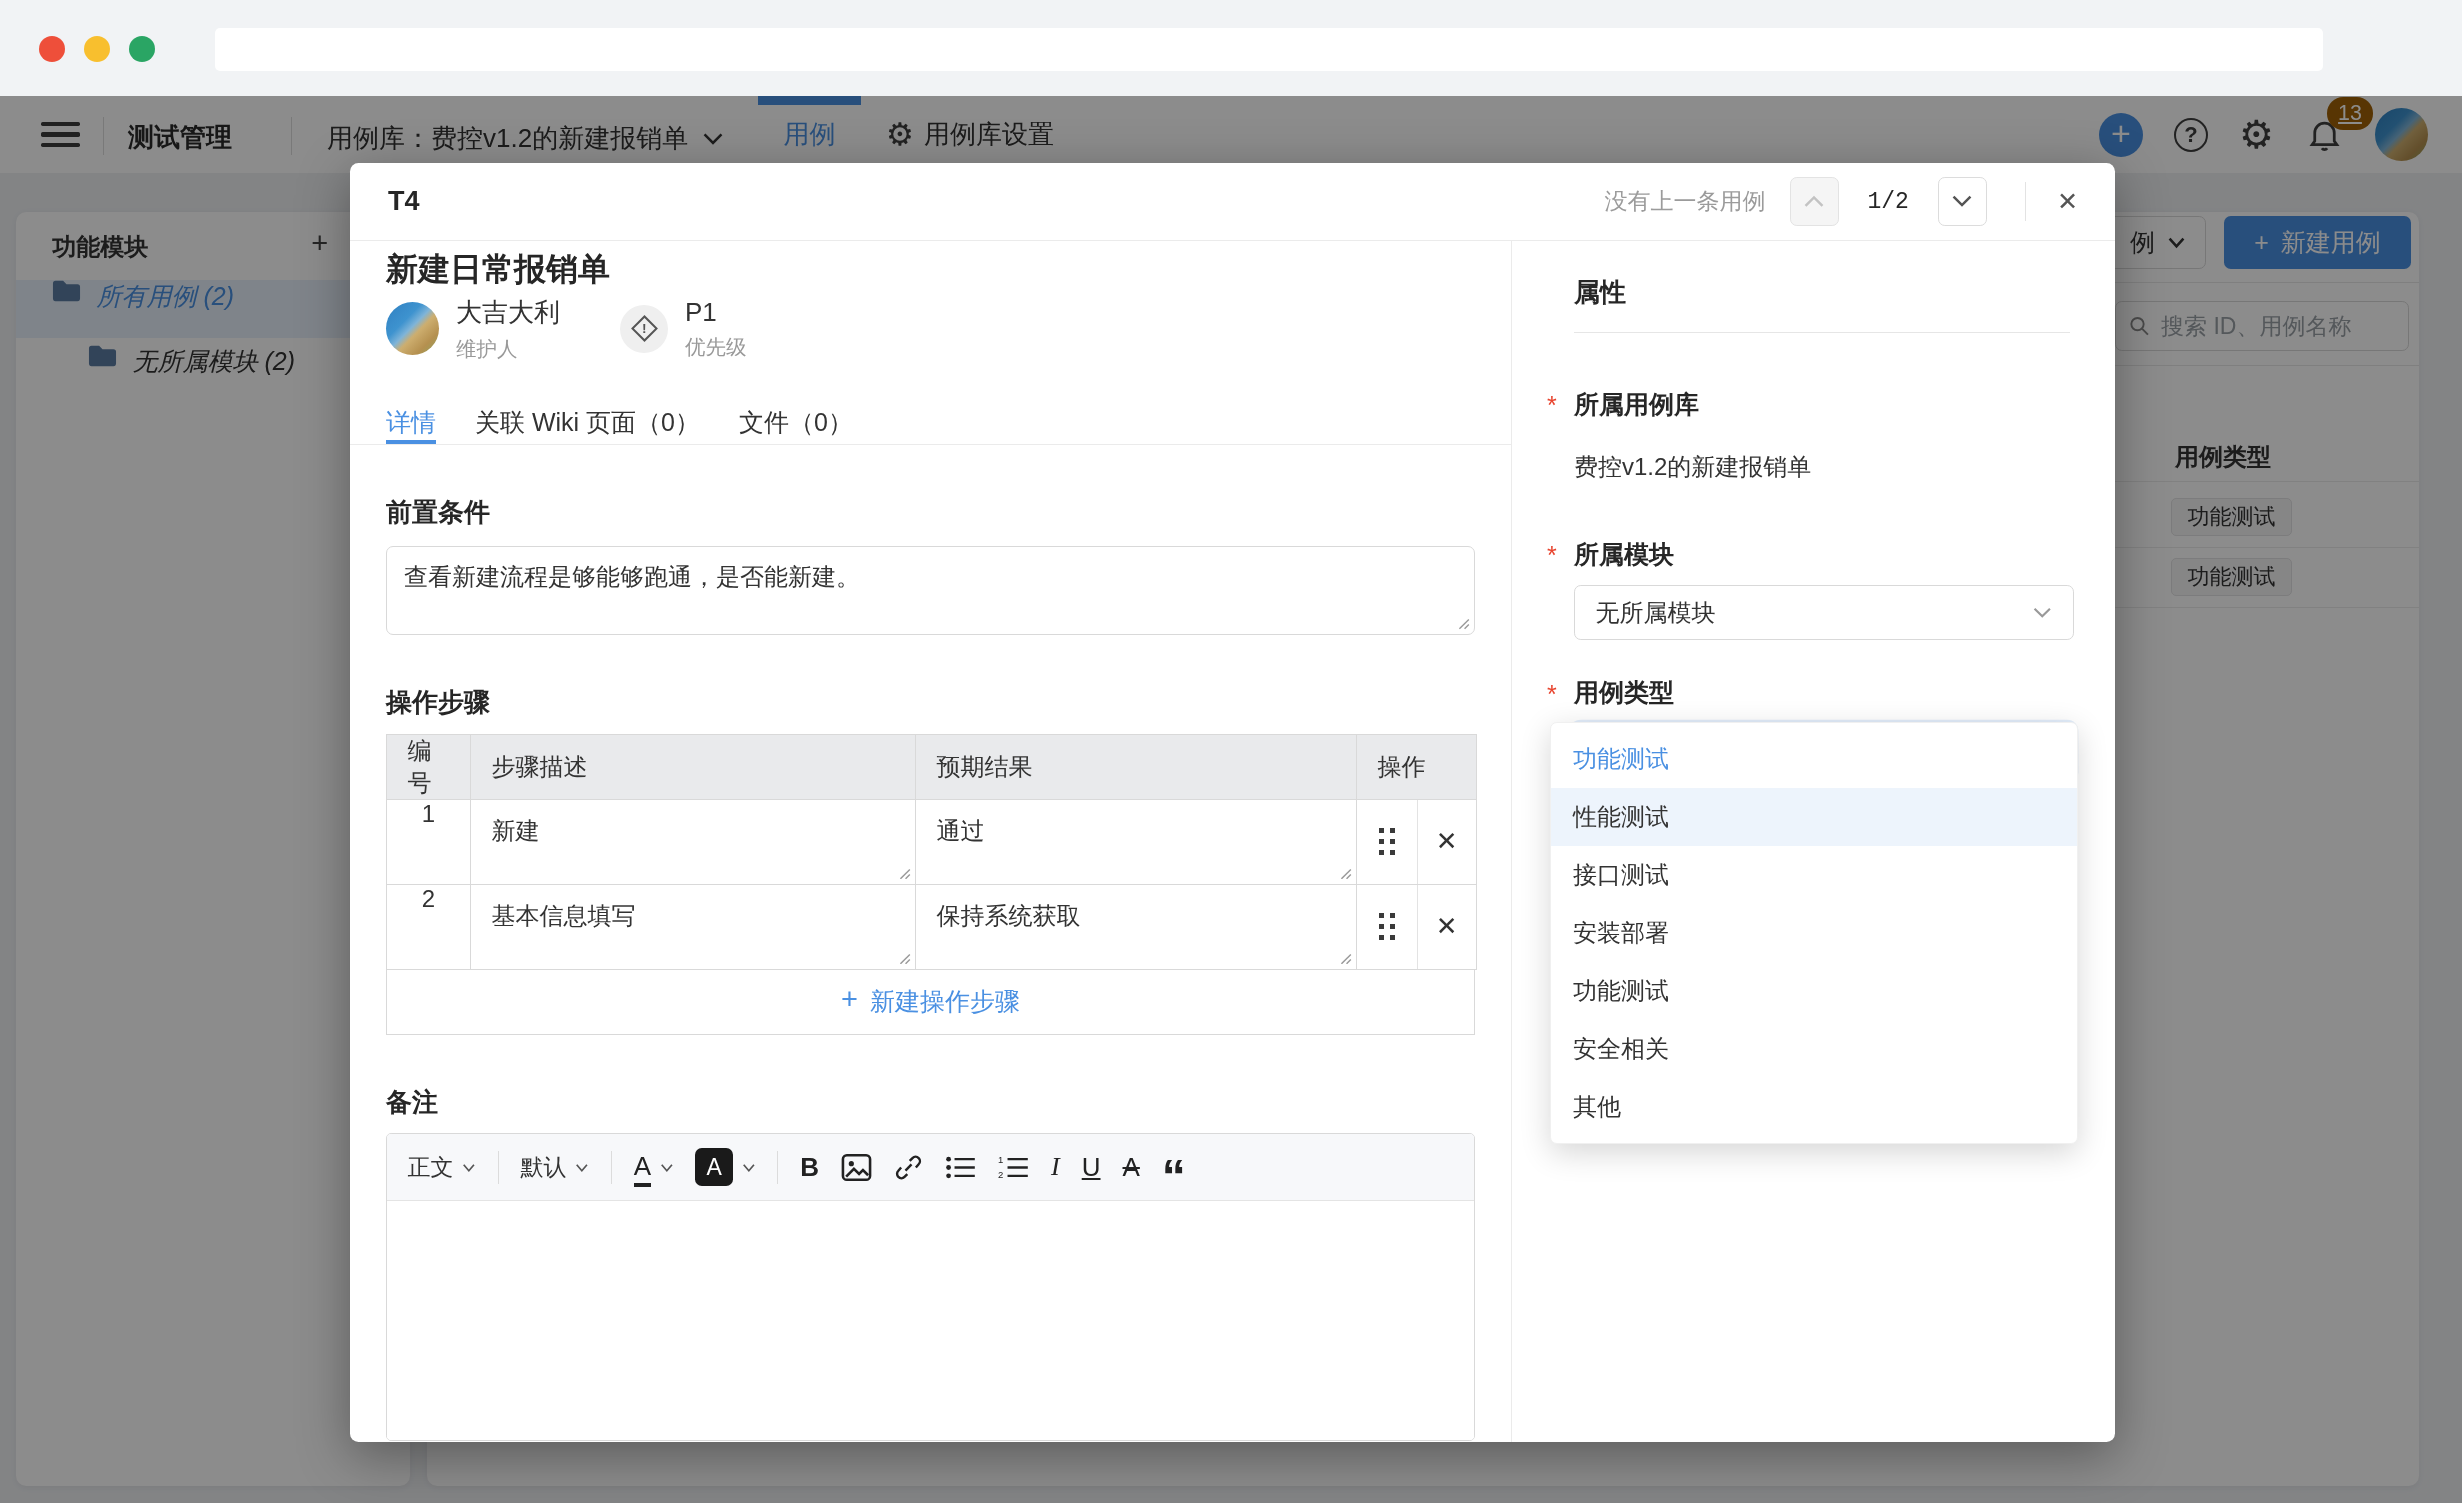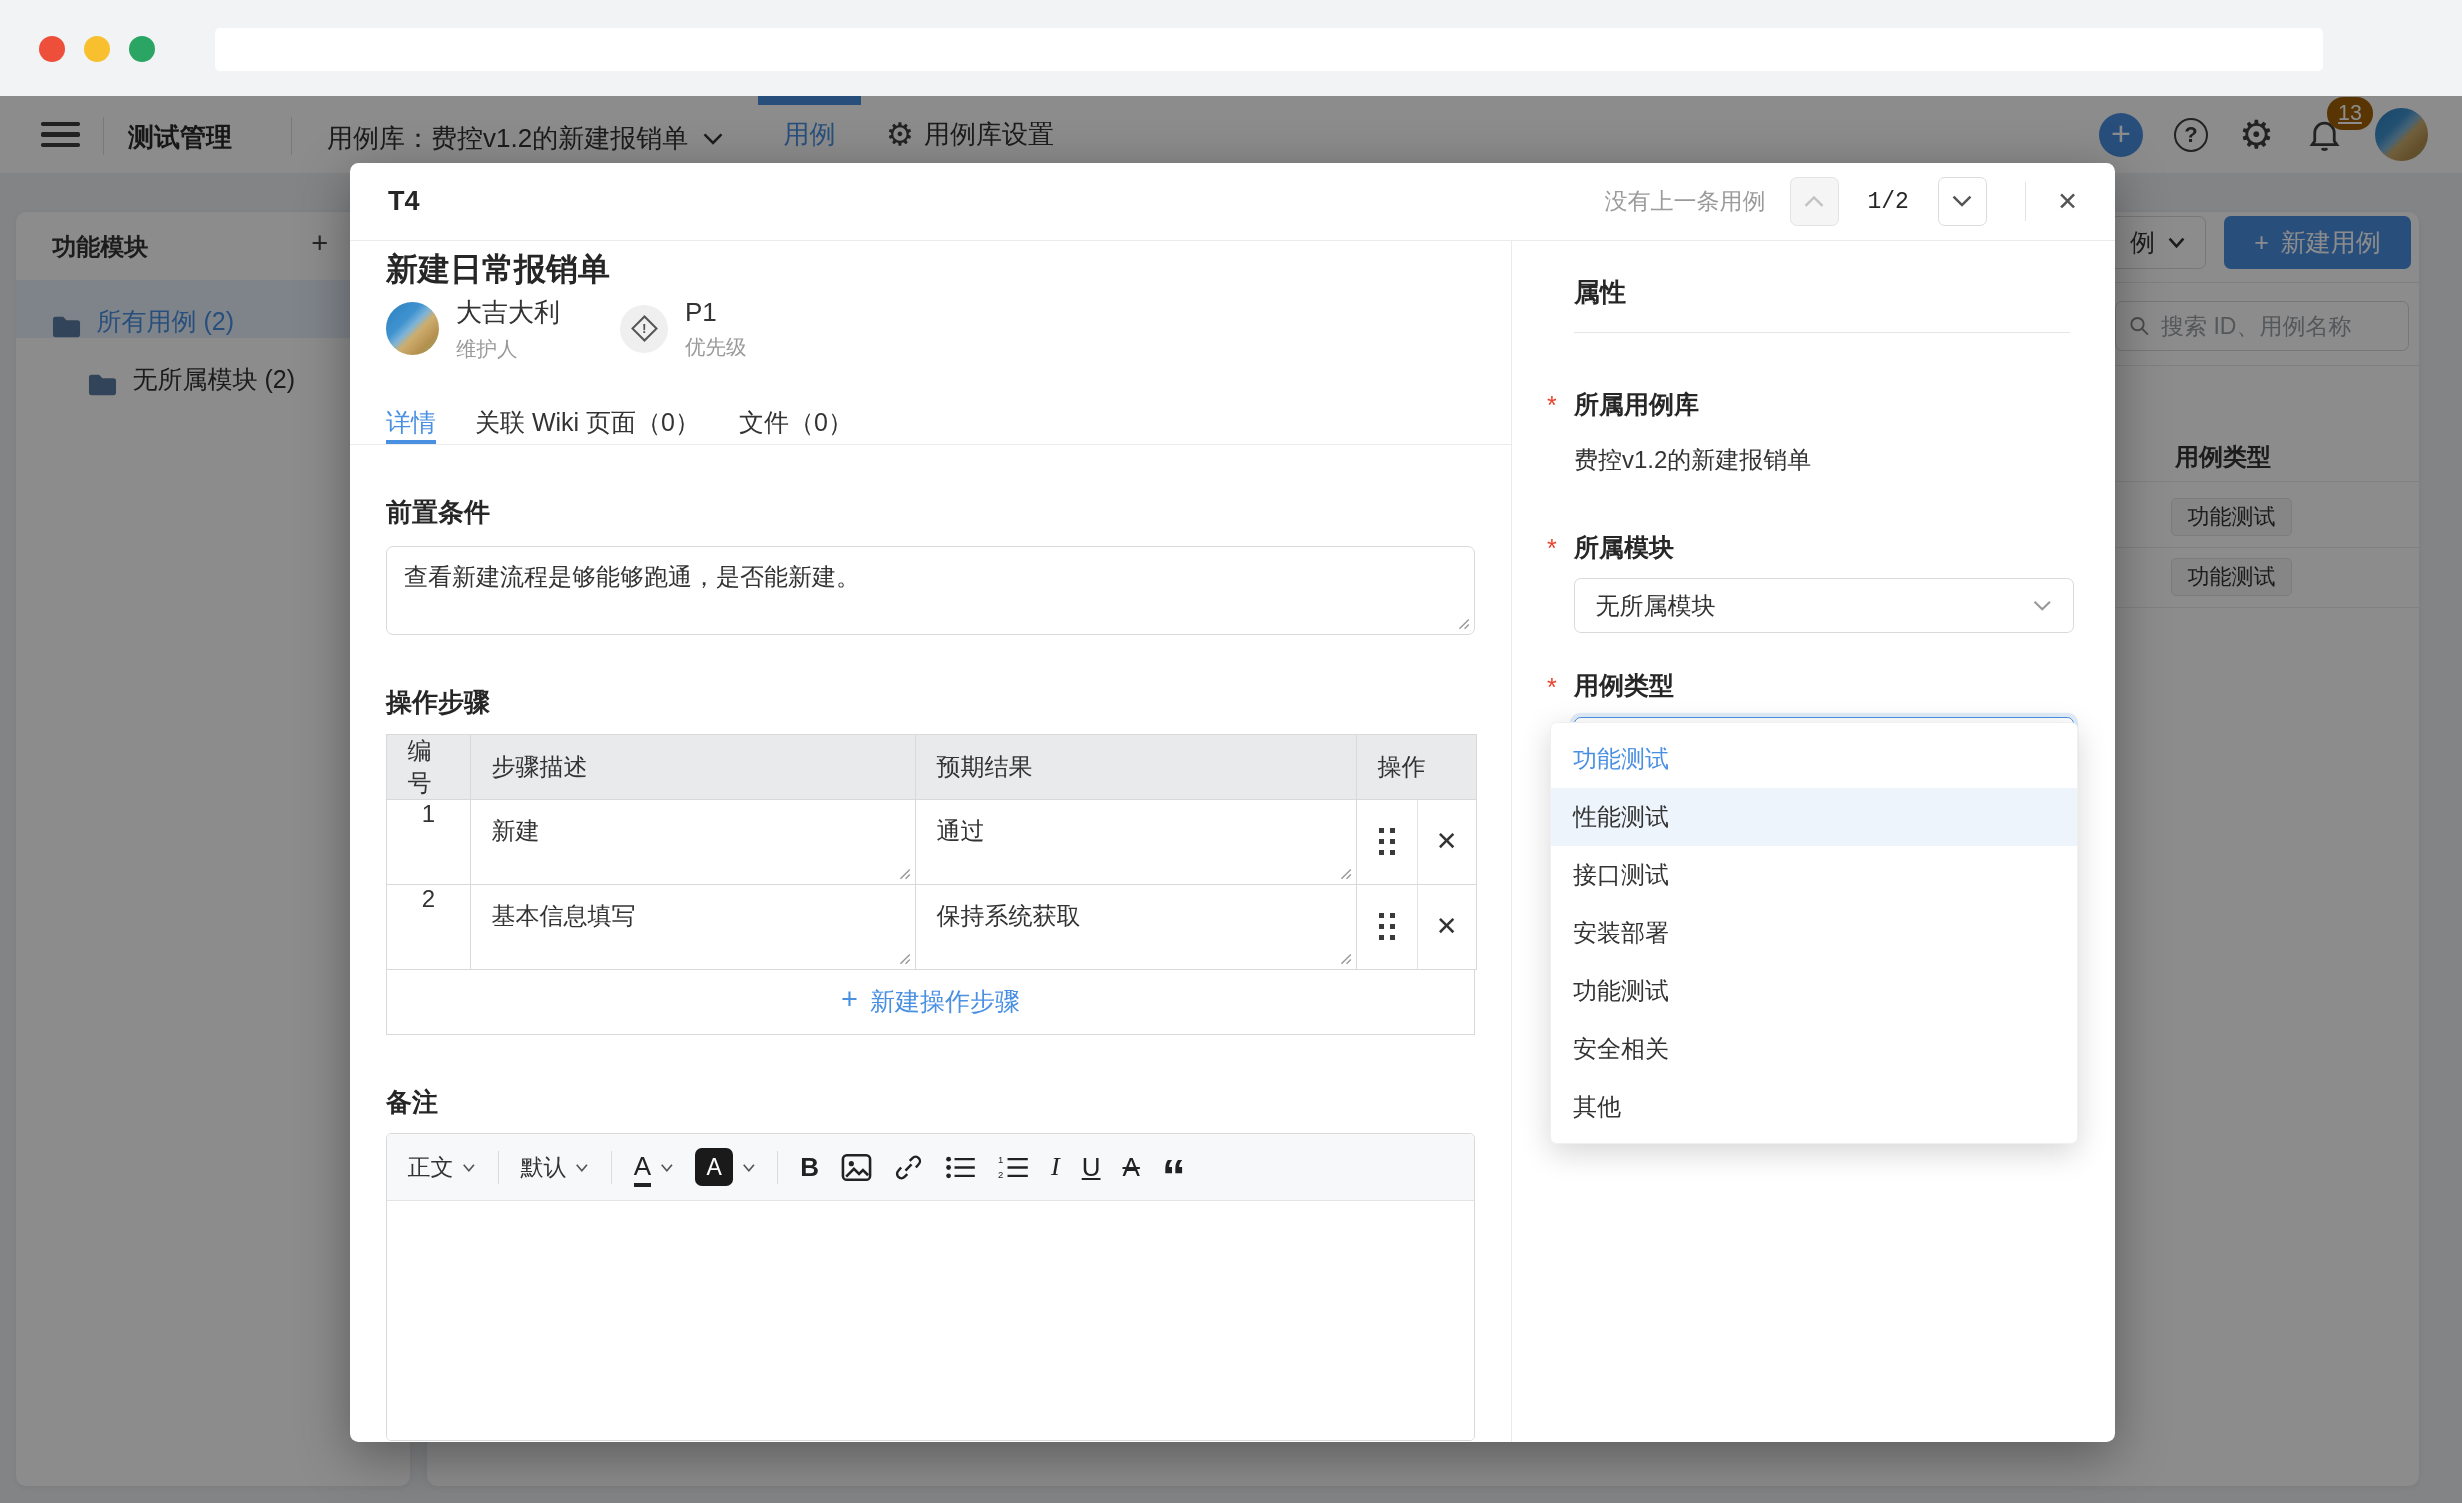--- a/index.html
+++ b/index.html
@@ -31,21 +31,21 @@
   .bell-wrap { position:relative; }
   .badge { position:absolute; top:-17px; left:22px; min-width:46px; height:33px; padding:0 8.5px; background:#a16207; color:#fff; border-radius:16.2px; font-size:21.4px; display:flex; align-items:center; justify-content:center;text-decoration:underline; }
   .avatar { width:53px; height:53px; border-radius:50%; background:linear-gradient(135deg,#2f7fc1 0%,#3e93cf 35%,#7fb4d8 48%,#cdae6f 58%,#b5904f 78%,#8aa45e 100%); }
 
   
   .page { position:absolute; top:173px; left:0; right:0; bottom:0; background:#eef0f3; z-index:1; }
   .card { position:absolute; background:#fff; border-radius:10.3px; box-shadow:0 1.7px 6.8px rgba(0,0,0,.05); }
   .sidebar-card { left:16.2px; top:39px; width:394px; height:1274px; }
   .sb-head { position:absolute; left:36px; top:19px; font-size:24px; font-weight:700; color:#333; }
   .sb-actions { position:absolute; right:34px; top:15.4px; display:flex; gap:22px; color:#444; font-size:29px; }
-  .tree-row { position:absolute; left:0; display:flex; align-items:flex-end; font-size:25px; }
+  .tree-row { position:absolute; left:0; display:flex; align-items:flex-start; font-size:25px;font-style:italic; }
   .tree-row.sel { top:68px; height:58px; width:100%; background:#e7f1fb; color:#4a90e2; }
   .tree-row.sel .t-label{ color:#4a90e2; }
   .tree-row.sub { top:133px; height:51px; width:100%; color:#333; }
   .folder { width:29px; height:22px; margin-right:15.4px; }
   .main-card { left:427px; top:39px; width:1992px; height:1274px; }
   .btn-outline-part { position:absolute; left:1646px; top:4.3px; width:133px; height:53px; border:0.9px solid #d9d9d9; border-radius:6.8px; background:#fff; display:flex; align-items:center; justify-content:flex-end; gap:12px; padding-right:19px; font-size:25px; color:#333; }
   .btn-new-case { position:absolute; left:1797px; top:4.3px; width:187px; height:53px; background:#4a90e2; border-radius:6.8px; color:#fff; font-size:25px; display:flex; align-items:center; justify-content:center; gap:12px; }
   .mc-div { position:absolute; left:0; width:100%; height:0.9px; background:#e8e8e8; }
   .search-box { position:absolute; left:1688px; top:89px; width:294px; height:50px; border:0.9px solid #d9d9d9; border-radius:6.8px; background:#fff; display:flex; align-items:center; padding:0 12px; gap:10.3px; }
   .search-box input { border:0; outline:0; width:100%; font-size:23px; color:#333; font-family:inherit; background:transparent; }
@@ -114,21 +114,21 @@
   .strk { text-decoration:line-through; }
   .quote-g { font-size:48px; font-weight:700; line-height:0.4; padding-top:19px; }
 
   
   .m-right { position:absolute; left:1161px; top:78px; right:0; bottom:0; border-left:0.9px solid #ebebeb; padding:34px 38px 0 62px; }
   .panel-title { font-size:26px; font-weight:700; color:#262626; }
   .panel-divider { margin-top:22px; height:0.9px; background:#e6e6e6; width:496px; }
   .field { margin-top:32.5px; position:relative; }
   .f-label { font-size:25px; font-weight:700; color:#262626; position:relative; }
   .req { position:absolute; left:-27px; top:3.4px; color:#e8442e; font-size:25px; font-weight:400; }
-  .f-value { margin-top:23px; font-size:24px; color:#333; }
+  .f-value { margin-top:30px; font-size:24px; color:#333; }
   .select { margin-top:14.5px; width:500px; height:55px; border:0.9px solid #d9d9d9; border-radius:6.8px; background:#fff; display:flex; align-items:center; padding:0 20.5px; font-size:24px; color:#333; justify-content:space-between; }
   .select.open { border:1.7px solid #4a90e2; box-shadow:0 0 0 4.3px rgba(74,144,226,.16); color:#bfbfbf; }
   .caret-bar { display:inline-block; width:1.7px; height:29px; background:#222; margin-right:3.4px; vertical-align:middle; }
   .sel-text-wrap { display:flex; align-items:center; }
   .dropdown { position:absolute; left:1200px; top:559px; width:528px; background:#fff; border-radius:6.8px; border:0.9px solid #f0f0f0; box-shadow:0 8.5px 31px rgba(0,0,0,.16); z-index:30; padding:6.8px 0; }
   .dd-item { height:58px; display:flex; align-items:center; padding:0 22px; font-size:24px; color:#333; }
   .dd-item.selected { color:#4a90e2; }
   .dd-item.hover { background:#edf4fc; } .f-gap{margin-top:55px;}
   svg { display:block; }
 </style>

